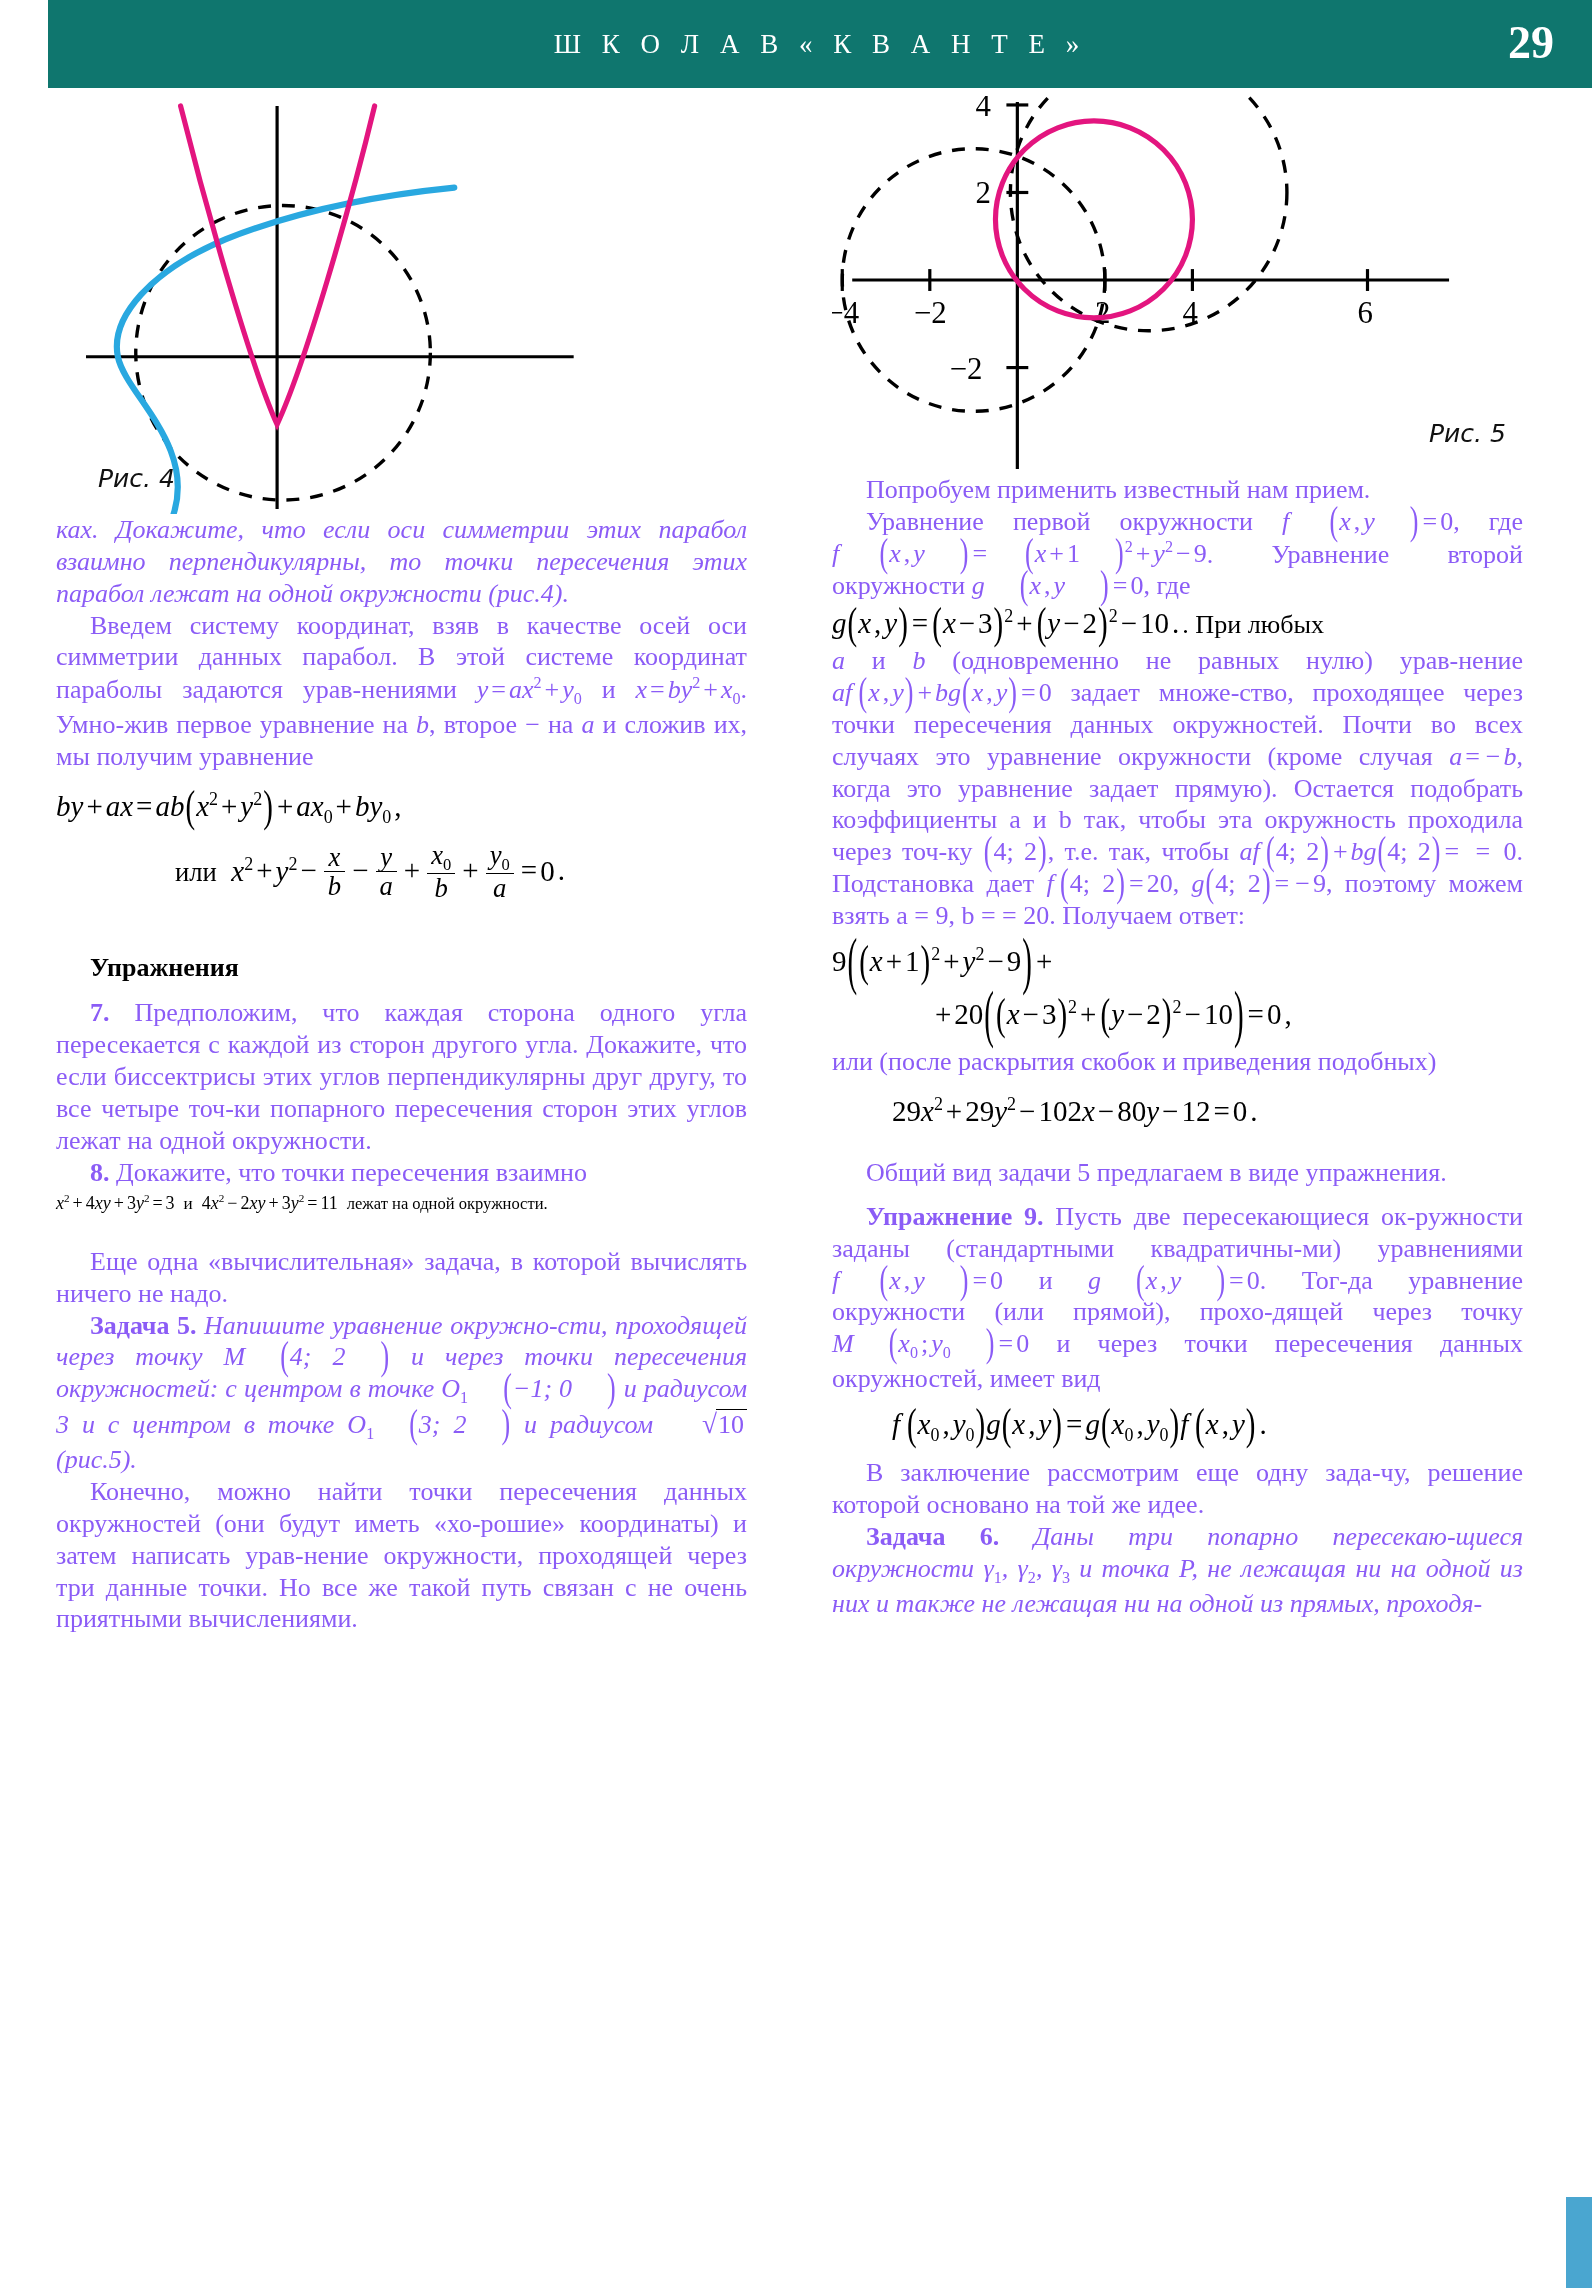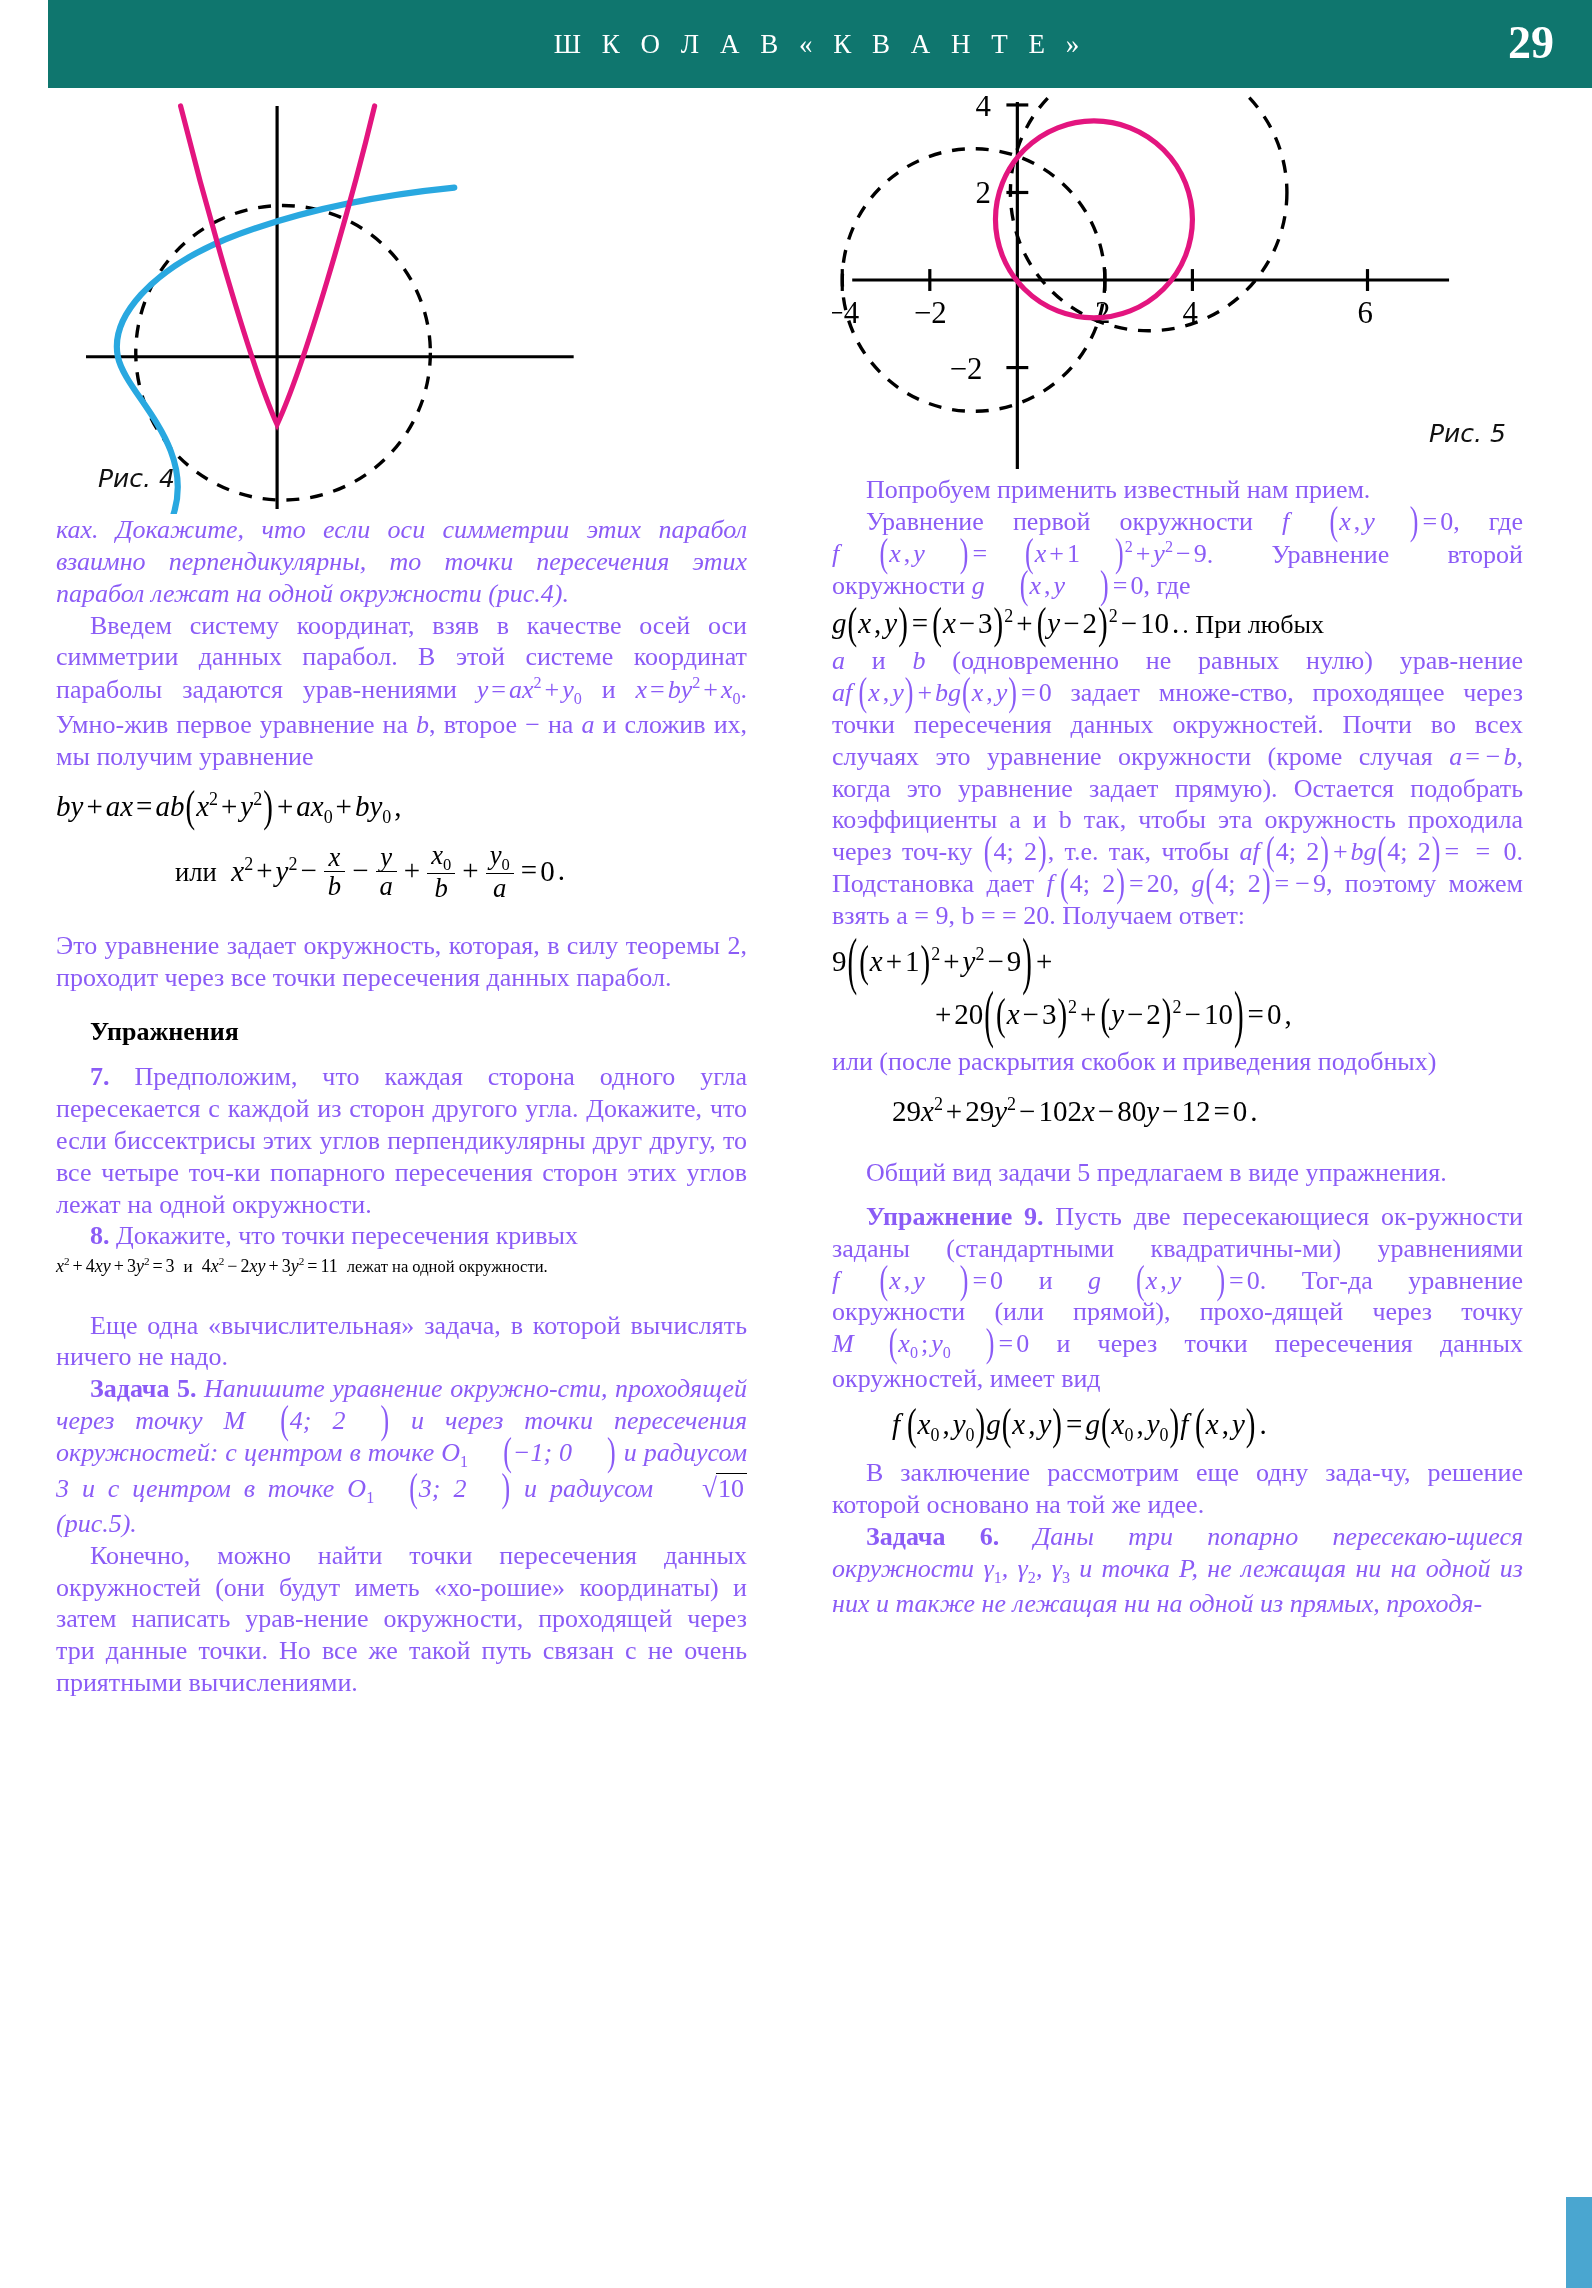--- a/index.html
+++ b/index.html
@@ -225,27 +225,26 @@
   <div class="math-block left">
     <i class="mi">b</i><i class="mi">y</i><span class="mo">+</span><i class="mi">a</i><i class="mi">x</i><span class="mo">=</span><i class="mi">a</i><i class="mi">b</i><span class="paren-tall">(</span><i class="mi">x</i><sup class="exp">2</sup><span class="mo">+</span><i class="mi">y</i><sup class="exp">2</sup><span class="paren-tall">)</span><span class="mo">+</span><i class="mi">a</i><i class="mi">x</i><sub class="idx">0</sub><span class="mo">+</span><i class="mi">b</i><i class="mi">y</i><sub class="idx">0</sub><span class="mo">,</span>
   </div>
 
   <div class="math-block indented">
     <span style="font-style:normal;font-size:0.92em">или</span>&nbsp;&nbsp;<i class="mi">x</i><sup class="exp">2</sup><span class="mo">+</span><i class="mi">y</i><sup class="exp">2</sup><span class="mo">−</span><span class="frac"><span class="num"><i class="mi">x</i></span><span class="den"><i class="mi">b</i></span></span><span class="mo">−</span><span class="frac"><span class="num"><i class="mi">y</i></span><span class="den"><i class="mi">a</i></span></span><span class="mo">+</span><span class="frac"><span class="num"><i class="mi">x</i><sub class="idx">0</sub></span><span class="den"><i class="mi">b</i></span></span><span class="mo">+</span><span class="frac"><span class="num"><i class="mi">y</i><sub class="idx">0</sub></span><span class="den"><i class="mi">a</i></span></span><span class="mo">=</span><span class="mn">0</span><span class="mo">.</span>
   </div>
 
   <div class="spacer-sm"></div>
 
-  <p class="para noindent">Это уравнение задает окружность, которая, в силу теоремы 2, проходит через все точки пересечения данных парабол.</p>
 
   <div class="sec-head">Упражнения</div>
 
   <p class="para indent"><b class="bold-lead">7.</b> <span>Предположим, что каждая сторона одного угла пересекается с каждой из сторон другого угла. Докажите, что если биссектрисы этих углов перпендикулярны друг другу, то все четыре точ-ки попарного пересечения сторон этих углов лежат на одной окружности.</span></p>
 
-  <p class="para indent"><b class="bold-lead">8.</b> <span>Докажите, что точки пересечения кривых</span></p>
+  <p class="para indent"><b class="bold-lead">8.</b> <span>Докажите, что точки пересечения взаимно</span></p>
   <div class="math-block left" style="font-size:18px;margin:2px 0 11px 0">
     <i class="mi">x</i><sup class="exp">2</sup><span class="mo">+</span><span class="mn">4</span><i class="mi">xy</i><span class="mo">+</span><span class="mn">3</span><i class="mi">y</i><sup class="exp">2</sup><span class="mo">=</span><span class="mn">3</span>&nbsp;&nbsp;<span style="font-style:normal;font-size:0.95em">и</span>&nbsp;&nbsp;<span class="mn">4</span><i class="mi">x</i><sup class="exp">2</sup><span class="mo">−</span><span class="mn">2</span><i class="mi">xy</i><span class="mo">+</span><span class="mn">3</span><i class="mi">y</i><sup class="exp">2</sup><span class="mo">=</span><span class="mn">11</span>&nbsp;&nbsp;<span style="font-style:normal;font-size:0.92em">лежат на одной окружности.</span>
   </div>
 
   <div class="spacer-md"></div>
 
   <p class="para indent">Еще одна «вычислительная» задача, в которой вычислять ничего не надо.</p>
 
   <p class="para indent italic"><b class="bold-lead">Задача 5.</b> <span>Напишите уравнение окружно-сти, проходящей через точку</span>
     <span class="imath"><i class="mi">M</i><span class="paren-tall">(</span><span class="mn" style="font-style:italic">4; 2</span><span class="paren-tall">)</span></span>

